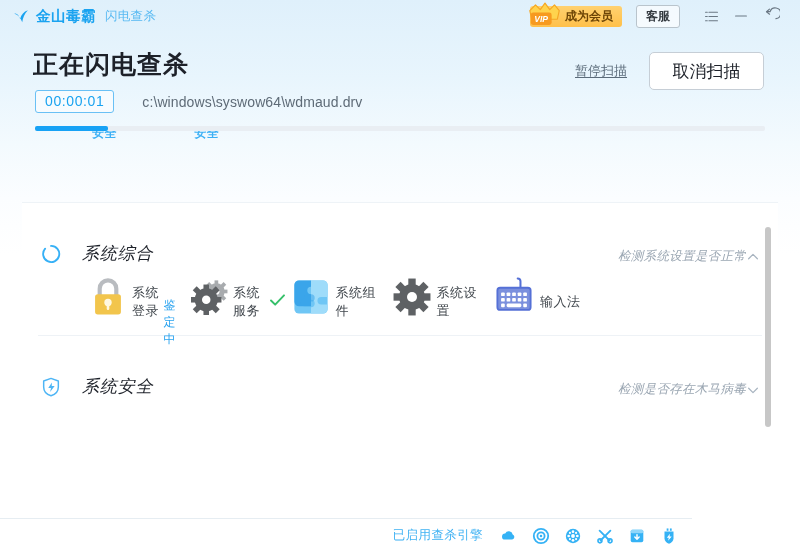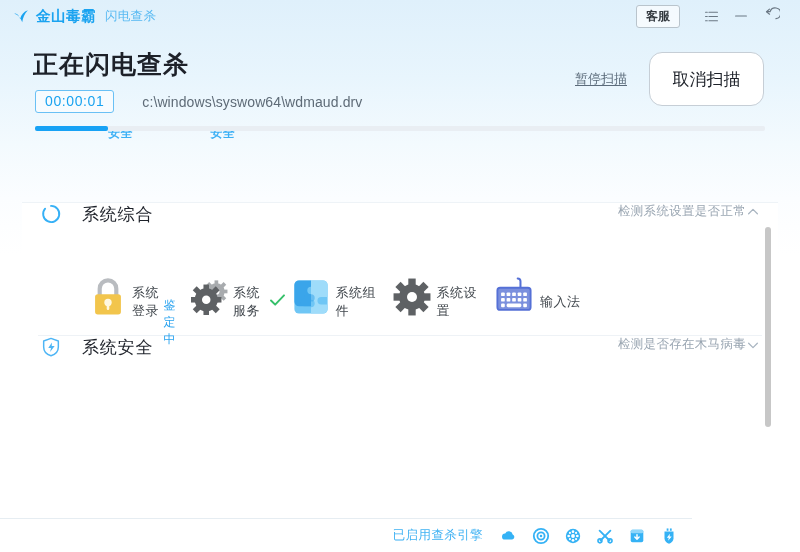--- a/index.html
+++ b/index.html
@@ -65,22 +65,22 @@
   }
   .hero-actions {
     position: absolute; right: 36px; top: 12px;
     display: flex; align-items: center; gap: 22px;
   }
   .pause-link {
     font-size: 13px; color: #5b6b7a; text-decoration: underline;
     text-underline-offset: 2px;
   }
   .cancel-btn {
-    width: 115px; height: 54px;
-    border: 1px solid #c6ced6; border-radius: 13px;
+    width: 115px; height: 38px;
+    border: 1px solid #c6ced6; border-radius: 5px;
     background: #ffffff;
     display: flex; align-items: center; justify-content: center;
     font-size: 17px; color: #1d2129;
   }
   .hero-line {
     position: absolute; left: 35px; top: 50px;
     display: flex; align-items: center; gap: 28px;
   }
   .timer {
     border: 1px solid #69c0f5; border-radius: 3px;
@@ -93,38 +93,39 @@
 
   
   .progress-wrap {
     position: absolute; left: 35px; top: 126px; width: 730px; height: 5px;
     background: #e9eef3; border-radius: 2px;
   }
   .progress-fill {
     height: 5px; background: #17a2f5; border-radius: 2px;
   }
   .clip-labels {
-    position: absolute; left: 35px; top: 131px; width: 730px; height: 10px;
+    position: absolute; left: 19px; top: 131px; width: 730px; height: 10px;
     overflow: hidden;
   }
   .clip-label {
     position: absolute; top: -6px;
     font-size: 12px; color: #3cb0f5; font-weight: bold; letter-spacing: .5px;
   }
 
   
   .card {
     position: absolute; left: 22px; top: 202px; width: 756px; height: 312px;
     background: #ffffff;
     border-top: 1px solid #eef3f7;
     overflow: hidden;
   }
   .section-head {
-    position: relative; height: 62px; display: flex; align-items: flex-start;
+    position: relative; height: 62px; display: flex; align-items: flex-end;
     padding: 0 18px 0 18px;
+    font-style: italic;
   }
   .sec-icon { width: 22px; height: 22px; margin-right: 20px; flex: 0 0 auto; }
   .sec-title { font-size: 17px; color: #1d2129; letter-spacing: .8px; }
   .sec-right { margin-left: auto; display: flex; align-items: center; }
   .sec-hint { font-size: 12.5px; color: #9aa6b2; letter-spacing: .3px; }
   .chev { width: 14px; height: 14px; }
 
   .divider {
     height: 1px; background: #eef2f6; margin: 0 16px;
   }
@@ -168,20 +169,30 @@
         <svg viewBox="0 0 24 24" width="17" height="17">
           <path d="M2 8 C6 7 8 11 10 15 C12 9 15 5 21 3 C16 8 14 14 13 20 C11 14 7 9 2 8 Z" fill="#1aa3f0"></path>
         </svg>
       </span>
       <span class="brand-name">金山毒霸</span>
       <span class="brand-sub">闪电查杀</span>
     </div>
 
     <div class="tb-right">
 
+      <div class="vip-btn">
+        <span class="vip-badge">
+          <svg viewBox="0 0 40 28" width="38" height="27">
+            <path d="M4 11 L10 5 L15 10 L20 3 L25 10 L30 5 L35 11 L33 20 L6 20 Z" fill="#ffd34d" stroke="#f5a623" stroke-width="1.2" stroke-linejoin="round"></path>
+            <rect x="5" y="13" width="22" height="13" rx="2.5" fill="#f79a1f"></rect>
+            <text x="16" y="23" font-size="9" font-weight="bold" fill="#ffffff" text-anchor="middle" font-style="italic" font-family="Liberation Sans, sans-serif">VIP</text>
+          </svg>
+        </span>
+        <span>成为会员</span>
+      </div>
 
       <div class="kefu-btn">
         <span>客服</span>
       </div>
 
       <div class="tb-icon">
         <svg viewBox="0 0 20 20" width="17" height="17">
           <g stroke="#6b7884" stroke-width="1.3" stroke-linecap="round">
             <line x1="3" y1="5" x2="5" y2="5"></line>
               <line x1="7" y1="5" x2="17" y2="5"></line>

